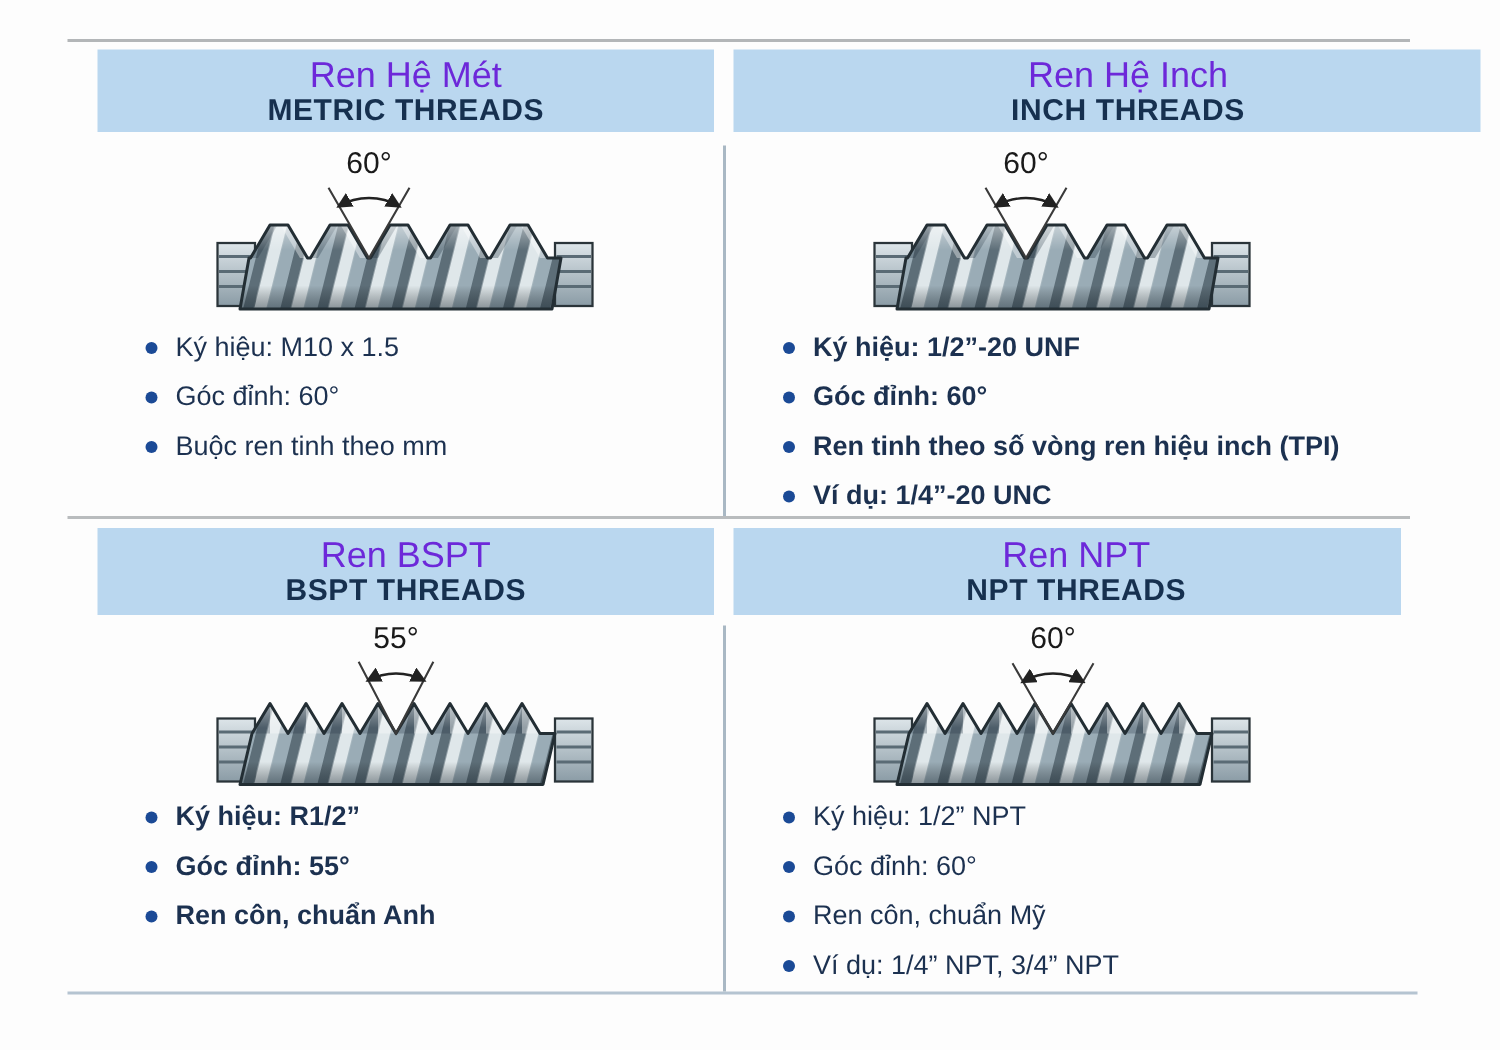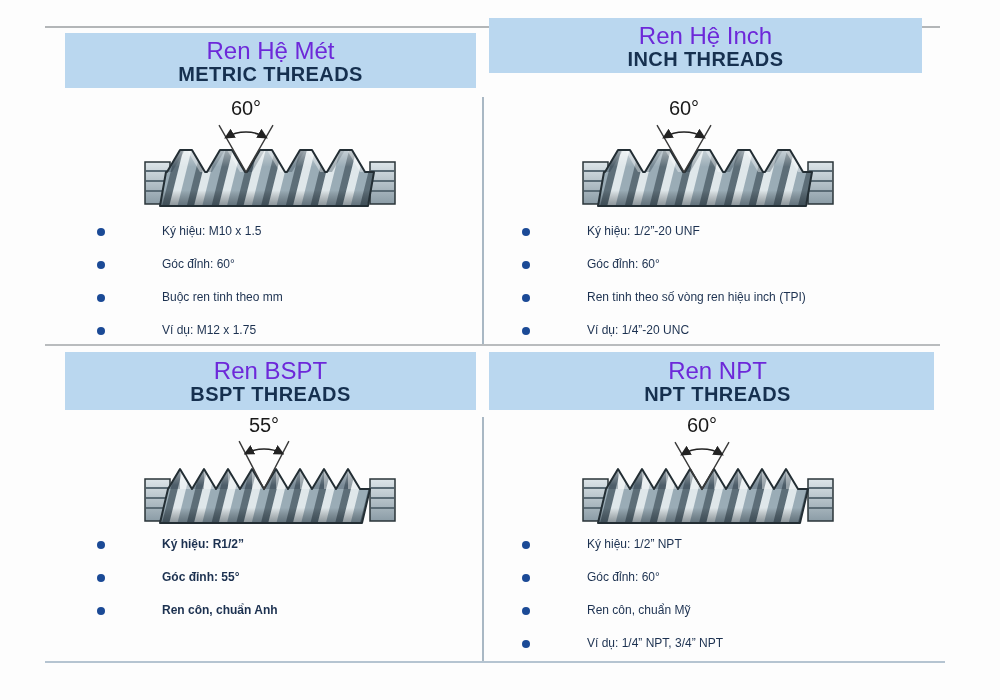--- a/index.html
+++ b/index.html
@@ -15,43 +15,43 @@
   .vline{position:absolute;width:2px;left:482px;background:#a9b8c4;}
   .v-top{top:97px;height:247px;}
   .v-bot{top:417px;height:244px;}
   
   .hdr{
     position:absolute;background:#bad7ef;
     display:flex;flex-direction:column;align-items:center;justify-content:center;
     gap:1px;
   }
   .hdr-tl{left:65px;top:33px;width:411px;height:55px;}
-  .hdr-tr{left:489px;top:18px;width:433px;height:55px;}
+  .hdr-tr{left:489px;top:33px;width:470px;height:55px;padding-left:28px;}
   .hdr-bl{left:65px;top:352px;width:411px;height:58px;align-items:center;}
   .hdr-br{left:489px;top:352px;width:433px;height:58px;padding-left:12px;}
   .hdr .t{font-size:24px;font-weight:normal;color:#6d28d9;line-height:26px;}
   .hdr .s{font-size:20px;font-weight:bold;color:#16304f;letter-spacing:.4px;line-height:19px;}
   
   .fig{position:absolute;width:260px;height:118px;}
   .fig-metric{left:140px;top:96px;}
   .fig-inch{left:578px;top:96px;}
   .fig-bspt{left:140px;top:413px;}
   .fig-npt{left:578px;top:413px;}
   
   .blist{position:absolute;width:420px;}
   .list-metric{left:97px;top:221px;}
-  .list-inch{left:522px;top:221px;}
+  .list-inch{left:522px;top:221px;font-weight:bold;}
   .list-bspt{left:97px;top:534px;font-weight:bold;}
   .list-npt{left:522px;top:534px;}
   .bitem{display:flex;align-items:flex-start;margin-bottom:12px;}
   .dot{
     width:8px;height:8px;border-radius:50%;background:#1b4a96;
     margin:7px 12px 0 0;flex:0 0 auto;
   }
-  .btxt{font-size:12px;color:#1c3150;line-height:21px;white-space:nowrap;margin-left:45px;}
+  .btxt{font-size:18px;color:#1c3150;line-height:21px;white-space:nowrap;}
 </style>
 </head>
 <body>
 
 <div class="canvas">
 
   <div class="hline l-top"></div>
   <div class="hline l-mid"></div>
   <div class="hline l-bot"></div>
   <div class="vline v-top"></div>
@@ -297,24 +297,20 @@
         <span class="btxt">Ký hiệu: M10 x 1.5</span>
       </div>
     <div class="bitem">
         <span class="dot"></span>
         <span class="btxt">Góc đỉnh: 60°</span>
       </div>
     <div class="bitem">
         <span class="dot"></span>
         <span class="btxt">Buộc ren tinh theo mm</span>
       </div>
-    <div class="bitem">
-        <span class="dot"></span>
-        <span class="btxt">Ví dụ: M12 x 1.75</span>
-      </div>
   </div>
   <div class="blist list-inch">
     <div class="bitem">
         <span class="dot"></span>
         <span class="btxt">Ký hiệu: 1/2”-20 UNF</span>
       </div>
     <div class="bitem">
         <span class="dot"></span>
         <span class="btxt">Góc đỉnh: 60°</span>
       </div>

